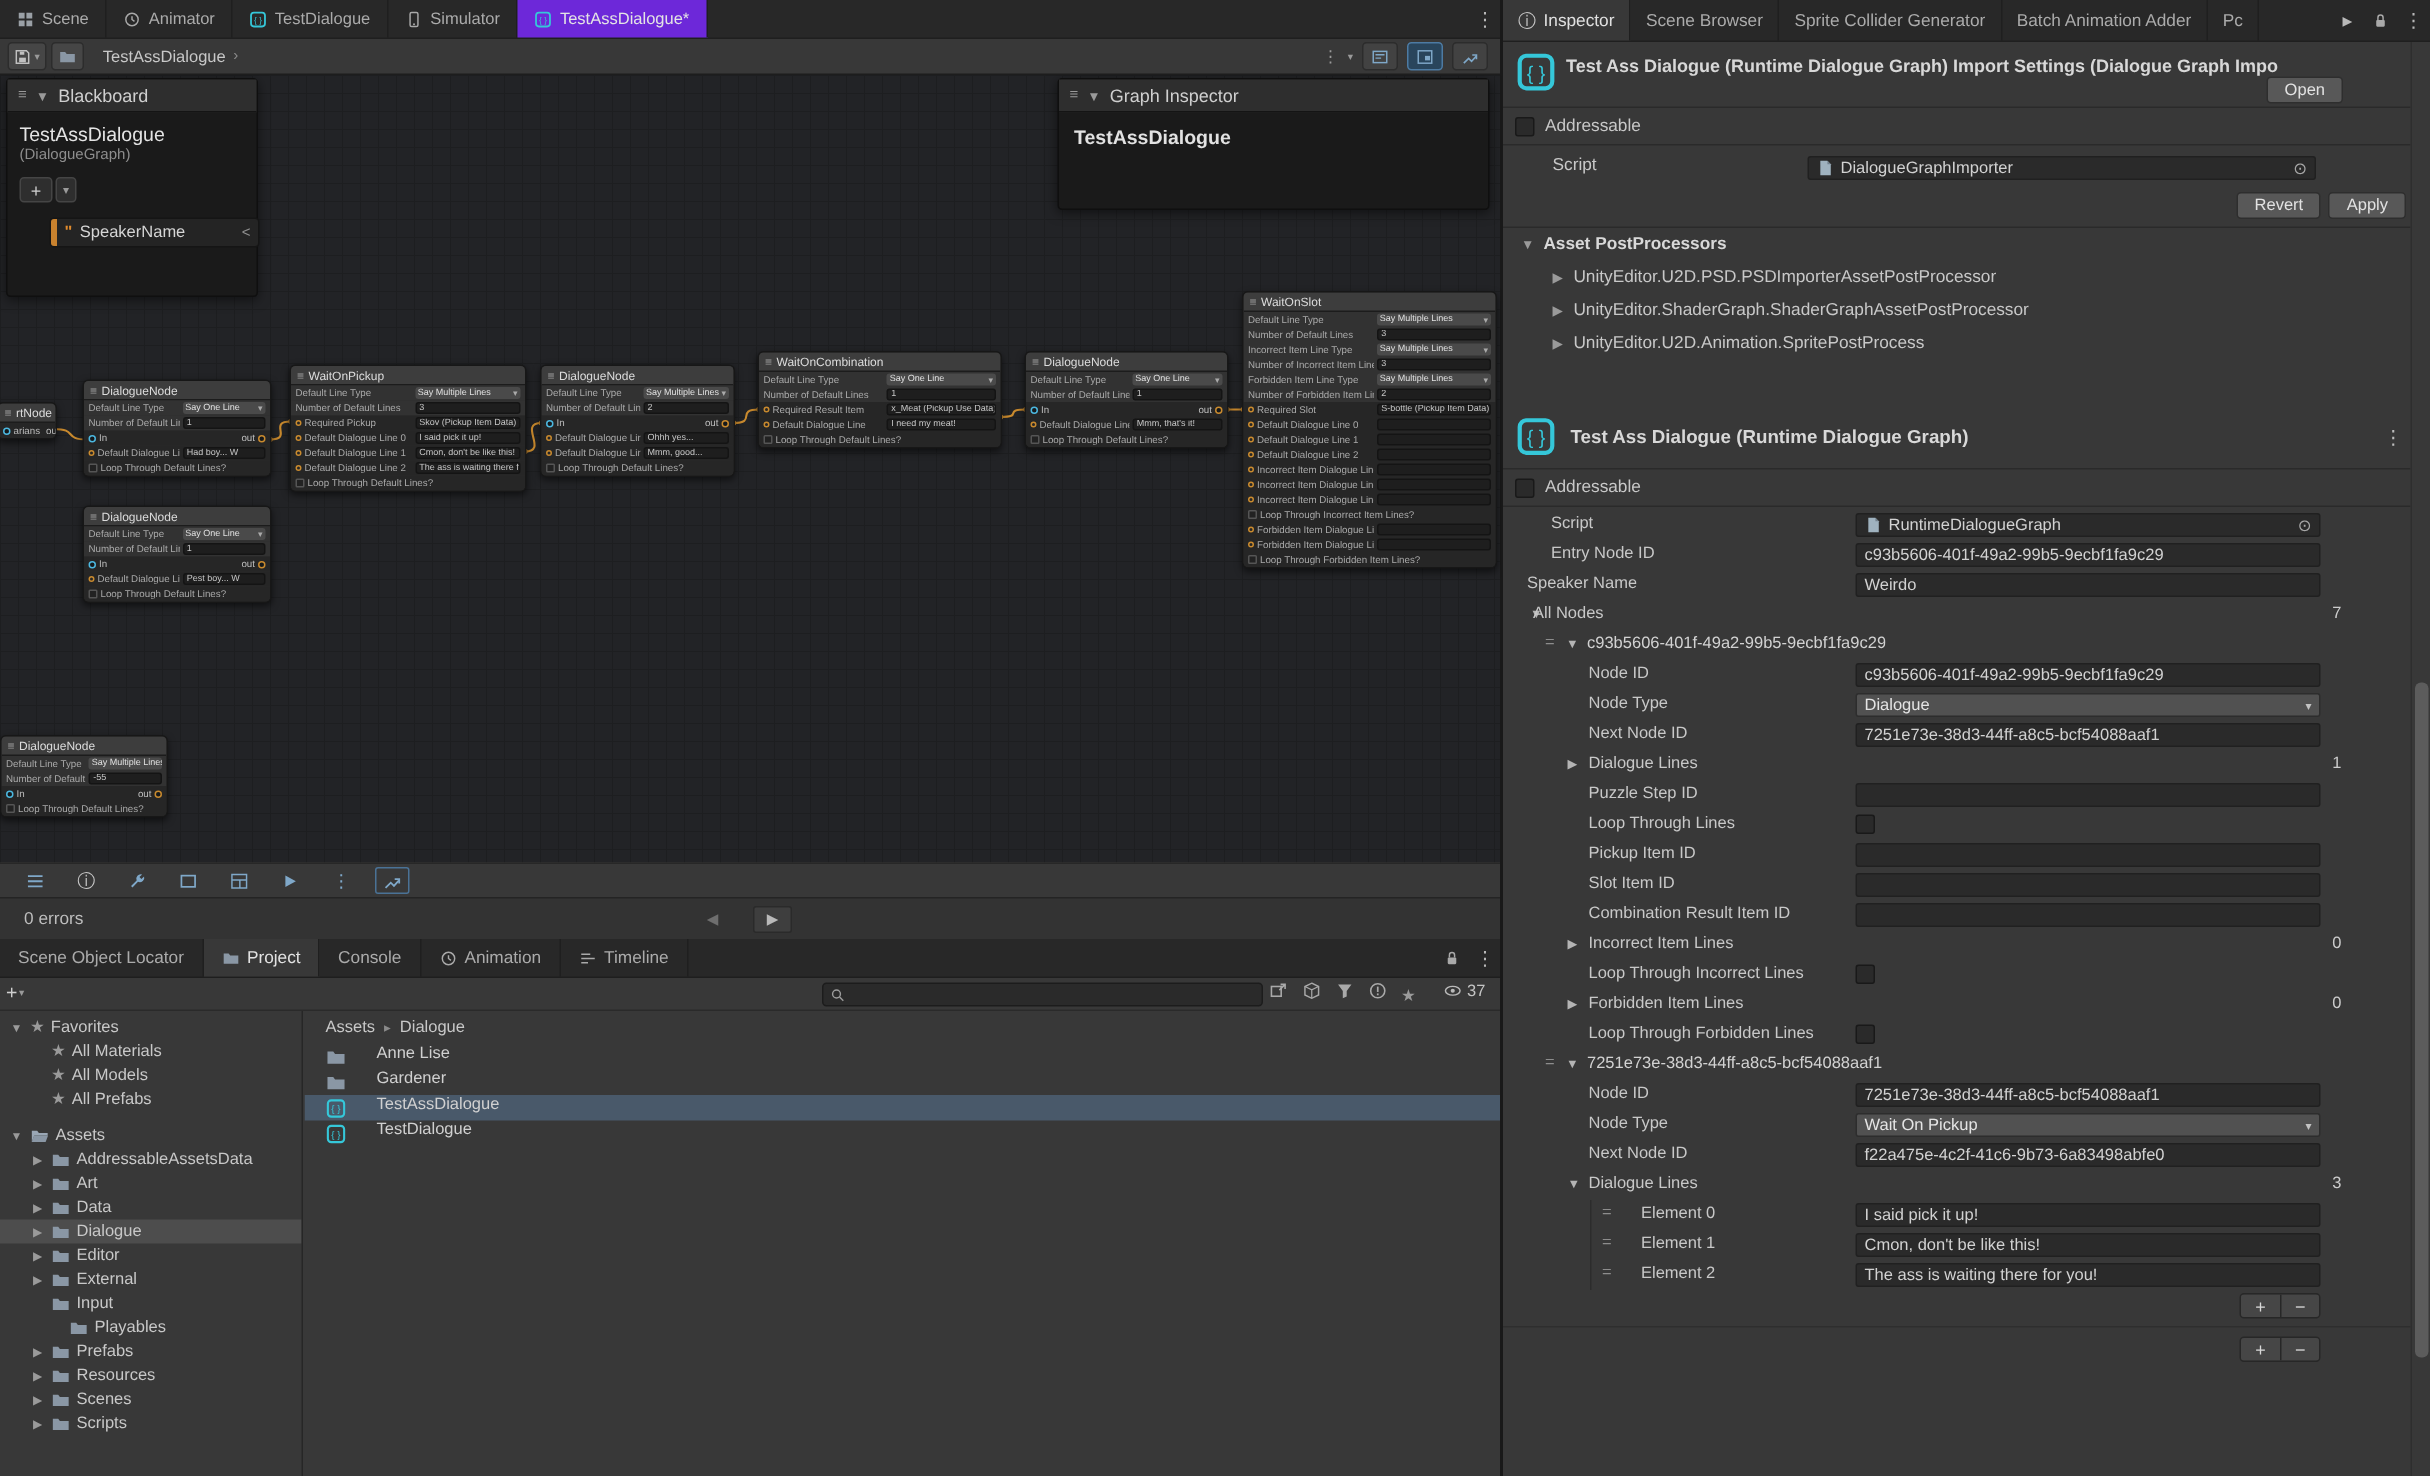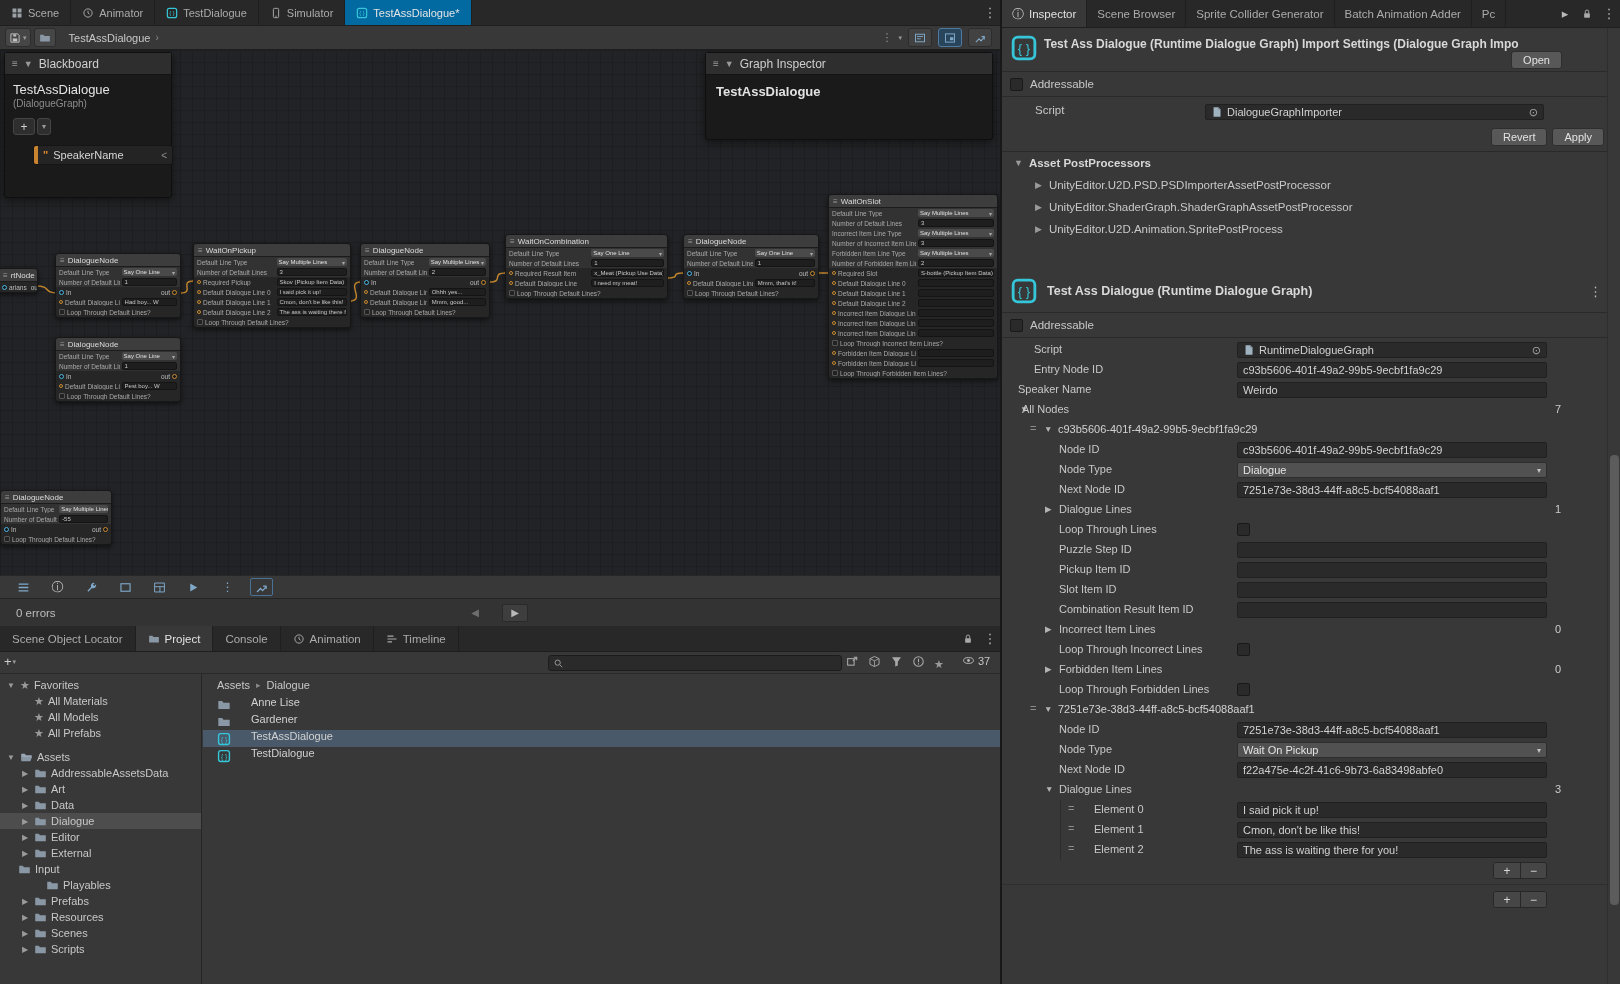--- a/index.html
+++ b/index.html
@@ -4,21 +4,21 @@
 <style>
 *{margin:0;padding:0;box-sizing:border-box}
 html,body{width:1620px;height:984px;background:#383838;font-family:"Liberation Sans",sans-serif;overflow:hidden;color:#C8C8C8;-webkit-font-smoothing:antialiased}
 #root{position:relative;width:1620px;height:984px;background:#383838}
 .icon{display:inline-flex;align-items:center;justify-content:center;flex:none;line-height:1}
 .icon svg{display:block}
 
 
 #doc-tabbar{position:absolute;left:0;top:0;width:1001px;height:26px;background:#282828;display:flex;align-items:stretch;border-bottom:1px solid #1f1f1f}
 .doctab{display:flex;align-items:center;gap:5px;padding:0 11px;font-size:11px;color:#ababab;border-right:1px solid #1f1f1f;white-space:nowrap}
-.doctab.active{background:#0369a1;color:#e4e4e4}
+.doctab.active{background:#6d28d9;color:#e4e4e4}
 #doc-tabbar .spacer{flex:1}
 .barbtn{display:flex;align-items:center;justify-content:center;width:22px;color:#b9b9b9;font-size:13px}
 
 #graph-toolbar{position:absolute;left:0;top:26px;width:1001px;height:24px;background:#383838;border-bottom:1px solid #1d1d1d;display:flex;align-items:center;padding:0 5px;gap:3px}
 .tbtn{height:19px;min-width:22px;border-radius:3px;background:#464646;border:1px solid #2c2c2c;display:flex;align-items:center;justify-content:center;gap:2px;padding:0 3px;color:#c8c8c8;font-size:9px}
 .breadcrumb{font-size:11px;color:#c8c8c8;margin-left:10px;display:flex;align-items:center;gap:5px}
 .breadcrumb .sep{color:#8a8a8a;font-size:10px}
 #graph-toolbar .right{margin-left:auto;display:flex;align-items:center;gap:6px;padding-right:4px}
 .togglebtn{width:24px;height:19px;border-radius:3px;display:flex;align-items:center;justify-content:center;background:#424242;border:1px solid #2c2c2c}
 .togglebtn.active{background:#29455c;border-color:#4d7ba3}
@@ -896,21 +896,21 @@
       </div>
       <div class="trow" style="padding-left: 20px;">
         <span class="tarr">▶</span>
         <span class="icon">
           <svg width="13" height="13" viewBox="0 0 16 16">
             <path d="M1.5 3.5h4.4l1.4 1.8h7.2v7.4h-13z" fill="#8a97a5"></path>
           </svg>
         </span>
         <span>External</span>
       </div>
-      <div class="trow" style="padding-left: 4px;">
+      <div class="trow" style="padding-left: 20px;">
         <span class="tarr"></span>
         <span class="icon">
           <svg width="13" height="13" viewBox="0 0 16 16">
             <path d="M1.5 3.5h4.4l1.4 1.8h7.2v7.4h-13z" fill="#8a97a5"></path>
           </svg>
         </span>
         <span>Input</span>
       </div>
       <div class="trow" style="padding-left: 32px;">
         <span class="tarr"></span>
@@ -1162,27 +1162,27 @@
         </div>
         <div class="irow text">
           <span class="ilabel" style="left: 57px; max-width: 173px;">Next Node ID</span>
           <div class="ifield">7251e73e-38d3-44ff-a8c5-bcf54088aaf1</div>
         </div>
         <div class="irow foldout">
           <span class="iarrow" style="left: 43px;">▶</span>
           <span class="ilabel" style="left: 57px; max-width: 173px;">Dialogue Lines</span>
           <span class="icount">1</span>
         </div>
+        <div class="irow text">
+          <span class="ilabel" style="left: 57px; max-width: 173px;">Puzzle Step ID</span>
+          <div class="ifield"></div>
+        </div>
         <div class="irow chk">
           <span class="ilabel" style="left: 57px; max-width: 173px;">Loop Through Lines</span>
           <span class="icheck"></span>
-        </div>
-        <div class="irow text">
-          <span class="ilabel" style="left: 57px; max-width: 173px;">Puzzle Step ID</span>
-          <div class="ifield"></div>
         </div>
         <div class="irow text">
           <span class="ilabel" style="left: 57px; max-width: 173px;">Pickup Item ID</span>
           <div class="ifield"></div>
         </div>
         <div class="irow text">
           <span class="ilabel" style="left: 57px; max-width: 173px;">Slot Item ID</span>
           <div class="ifield"></div>
         </div>
         <div class="irow text">

